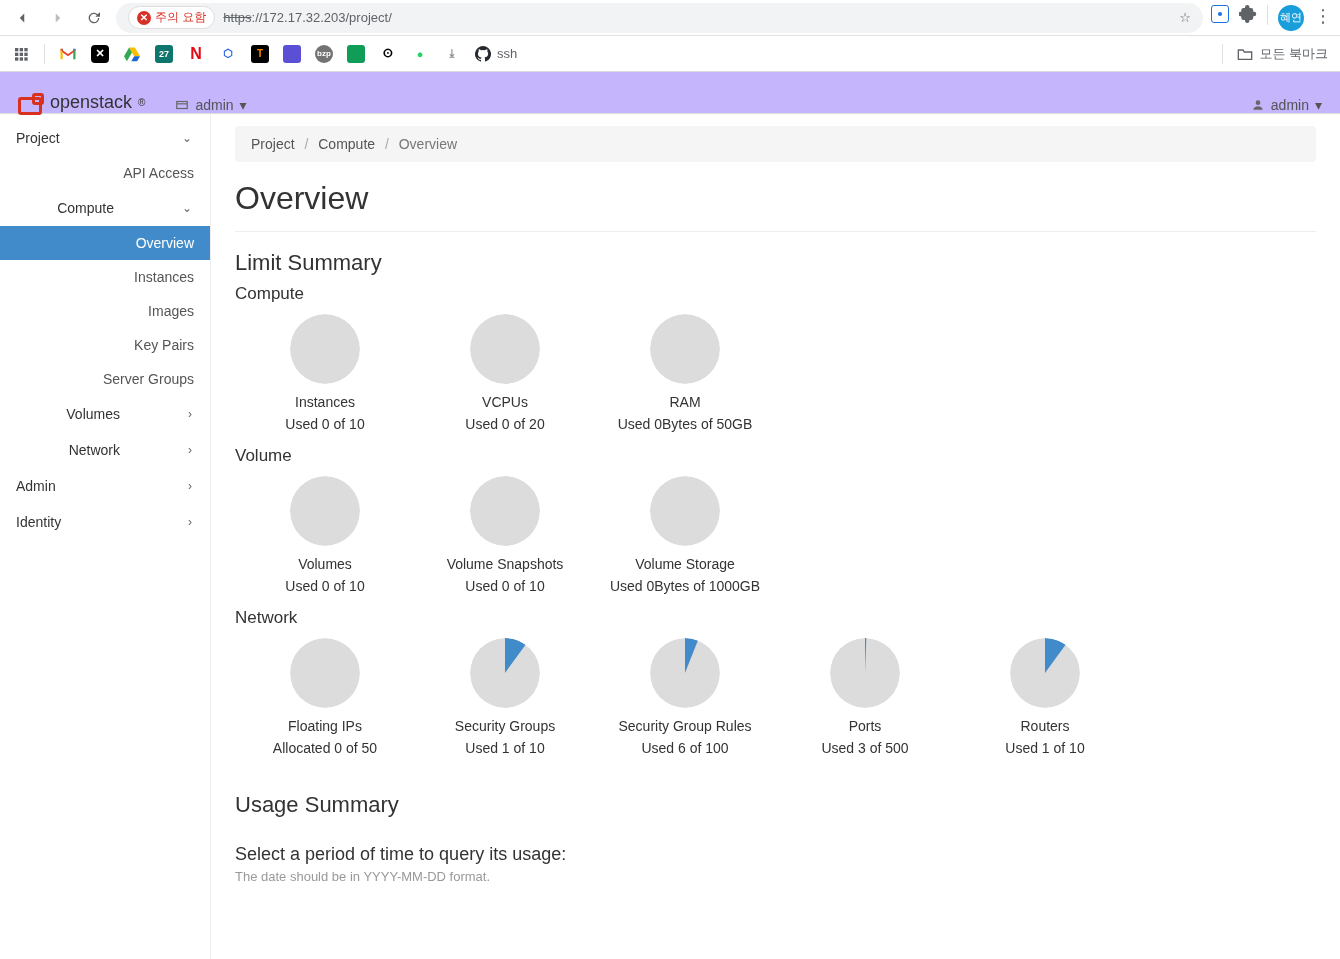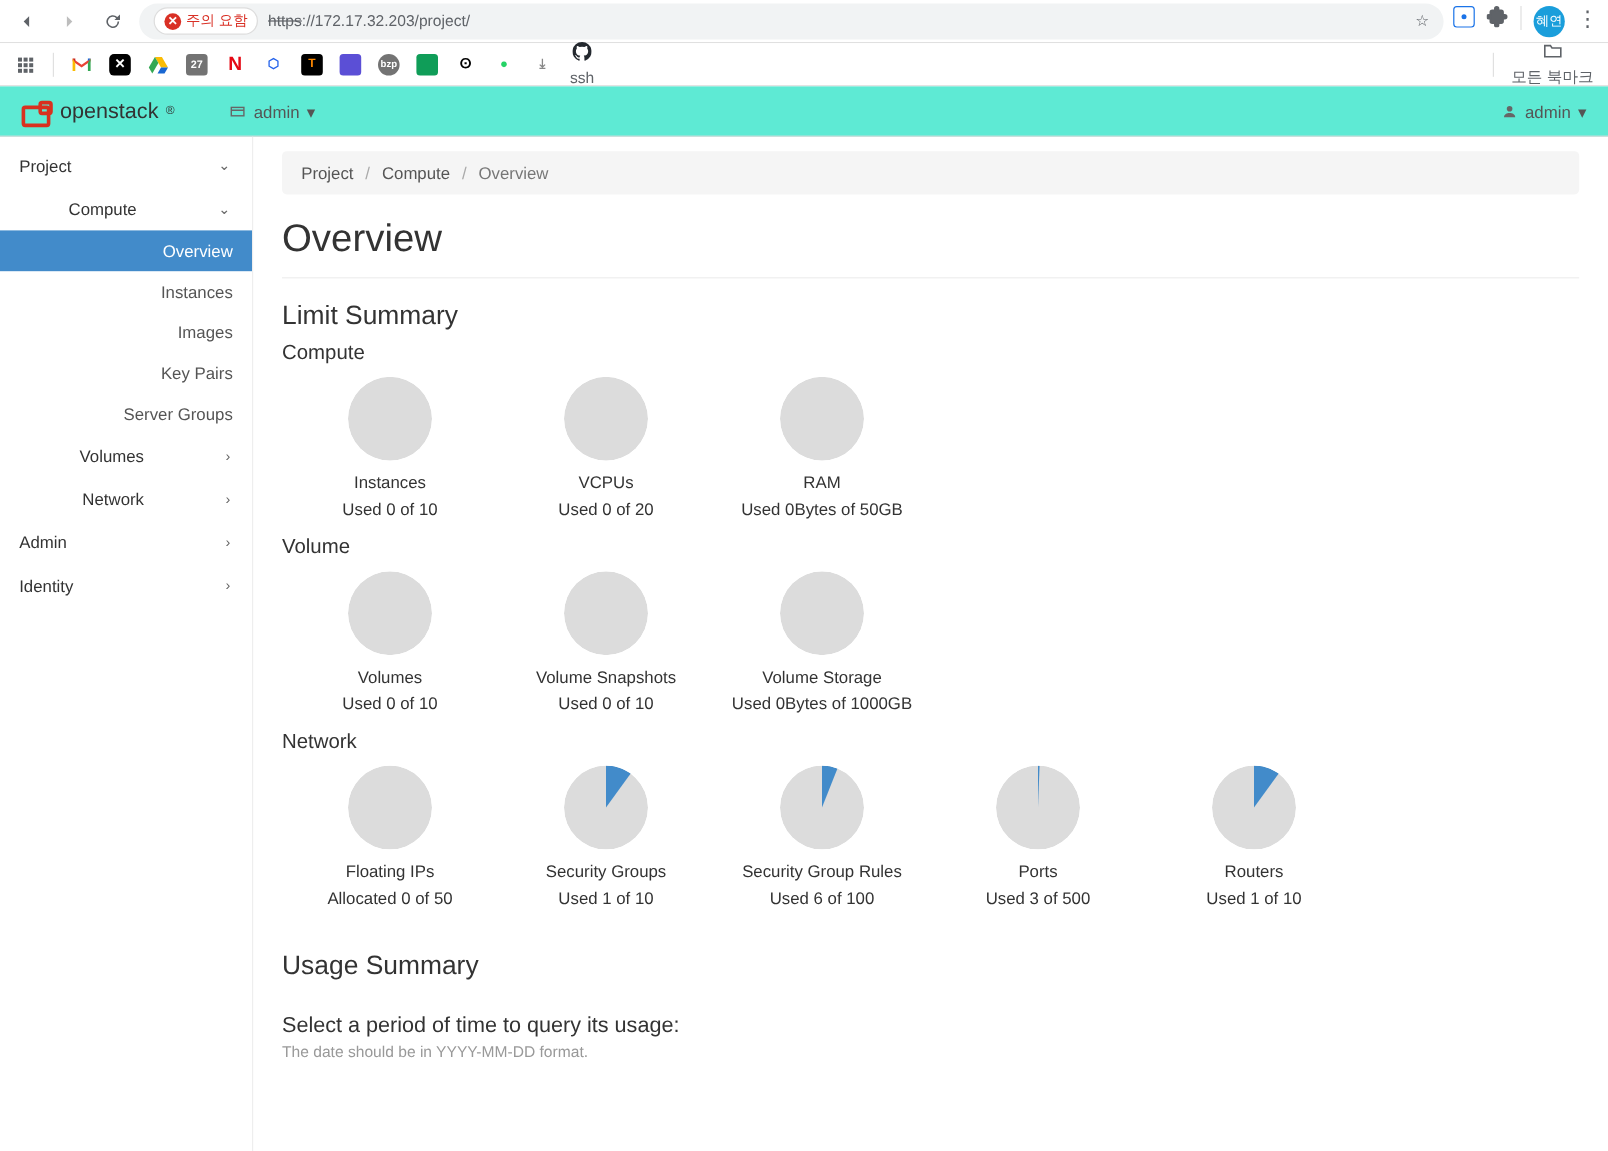--- a/index.html
+++ b/index.html
@@ -17,24 +17,24 @@
 .url-https { color: #5f6368; text-decoration: line-through; }
 .toolbar-right { display: flex; gap: 10px; }
 .avatar-circle { width: 26px; height: 26px; border-radius: 50%; background: #1a9edb; color: #fff; display: flex; align-items: center; justify-content: center; font-size: 11px; }
 .camera-icon { width:18px;height:18px;border:1px solid #1a73e8;border-radius:3px;display:flex;align-items:center;justify-content:center; }
 .ext-icon { width:18px;height:18px; color:#5f6368; }
 .vline { width:1px; height:20px; background:#e0e0e0; }
 
 .bookmark-bar { height: 36px; display: flex; align-items: center; padding: 0 12px; gap: 14px; background: #fff; border-bottom: 1px solid #dcdcdc; font-size: 13px; }
 .bm-icon { width: 18px; height: 18px; display: flex; align-items: center; justify-content: center; border-radius: 3px; font-size: 11px; font-weight: bold; }
 .bm-spacer { flex: 1; }
-.bm-folder { display: flex; align-items: center; gap: 6px; color: #5f6368; flex-direction: column; }
-
-
-.os-topbar { height: 42px; background: #5eead4; border-bottom: 1px solid #ddd; display: flex; align-items: center; padding: 0 18px; gap: 16px; }
+.bm-folder { display: flex; align-items: center; gap: 6px; color: #5f6368; }
+
+
+.os-topbar { height: 42px; background: #c4b5fd; border-bottom: 1px solid #ddd; display: flex; align-items: flex-end; padding: 0 18px; }
 .os-logo { display: flex; align-items: center; gap: 6px; font-size: 18px; font-weight: 400; color: #333; }
 .os-logo-mark { width: 26px; height: 22px; position: relative; }
 .os-logo-mark::before, .os-logo-mark::after { content: ""; position: absolute; border: 3px solid #d9311f; border-radius: 3px; }
 .os-logo-mark::before { width: 18px; height: 12px; left: 0; top: 6px; }
 .os-logo-mark::after { width: 6px; height: 6px; right: 0; top: 2px; }
 .os-proj-select { margin-left: 30px; display: flex; align-items: center; gap: 6px; cursor: pointer; color: #555; font-size: 14px; }
 .os-user { margin-left: auto; display: flex; align-items: center; gap: 6px; cursor: pointer; color: #555; }
 
 
 .os-body { display: flex; min-height: 880px; }
@@ -139,21 +139,21 @@
       </svg>
   </span>
   <span class="bm-icon" style="background:#000;color:#fff;border-radius:4px">✕</span>
   <span class="bm-icon">
     <svg width="18" height="16" viewBox="0 0 24 22">
         <path fill="#fbbc04" d="M8 2h8l7 12h-8z"></path>
         <path fill="#1967d2" d="M15 14h8l-4 7H11z"></path>
         <path fill="#34a853" d="M8 2L1 14l4 7 7-12z"></path>
       </svg>
   </span>
-  <span class="bm-icon" style="background:#737373;color:#fff;border-radius:3px;font-size:9px">27</span>
+  <span class="bm-icon" style="background:#0f766e;color:#fff;border-radius:3px;font-size:9px">27</span>
   <span class="bm-icon" style="color:#e50914;font-size:16px;font-weight:bold">N</span>
   <span class="bm-icon" style="color:#2563eb">⬡</span>
   <span class="bm-icon" style="background:#000">
       <span style="color:#f80;font-size:10px">T</span>
     </span>
   <span class="bm-icon" style="background:#5b4fd6;border-radius:3px"></span>
   <span class="bm-icon" style="background:#737373;color:#fff;border-radius:50%;font-size:8px">bzp</span>
   <span class="bm-icon" style="background:#0f9d58;border-radius:3px"></span>
   <span class="bm-icon" style="color:#000;font-weight:bold">ⵙ</span>
   <span class="bm-icon" style="color:#25D366">●</span>
@@ -197,20 +197,21 @@
     <span>▾</span>
   </div>
 </div>
 
 <div class="os-body">
   <div class="sidebar">
     <div class="side-head">
       <span>Project</span>
       <span class="chev">⌄</span>
     </div>
+    <a class="side-link">API Access</a>
     <div class="side-head side-sub-head" style="padding-left:0;justify-content:flex-end;gap:60px">
       <span style="margin-left:auto;margin-right:8px">Compute</span>
       <span class="chev">⌄</span>
     </div>
     <a class="side-link active">Overview</a>
     <a class="side-link">Instances</a>
     <a class="side-link">Images</a>
     <a class="side-link">Key Pairs</a>
     <a class="side-link">Server Groups</a>
     <div class="side-head" style="justify-content:flex-end;gap:60px">

